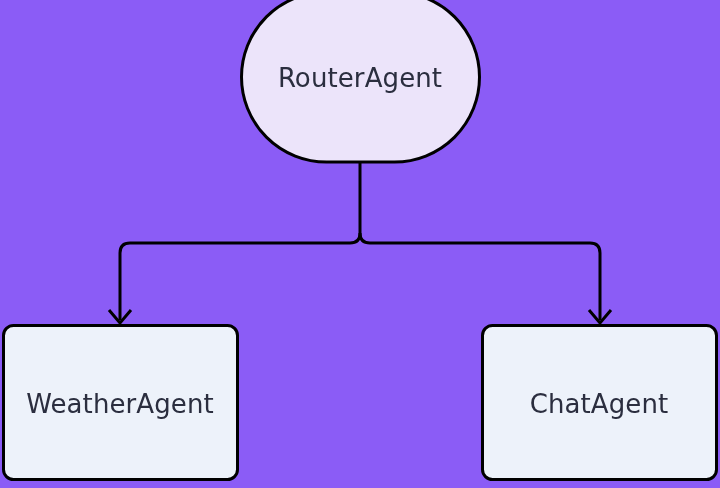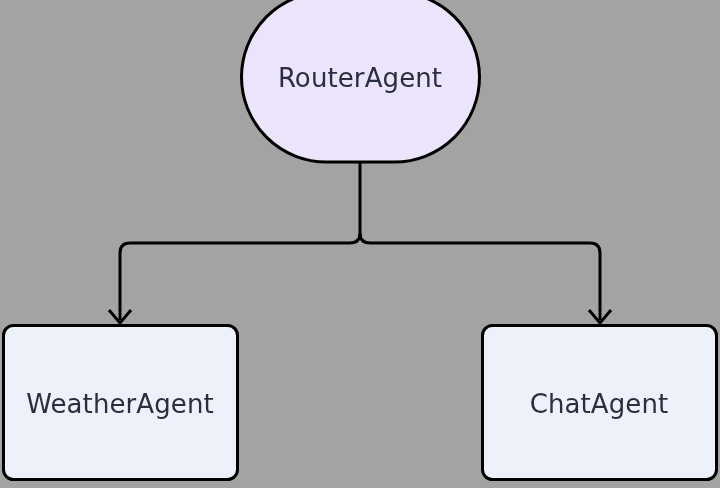--- a/index.html
+++ b/index.html
@@ -11,21 +11,21 @@
   body {
     width: 720px;
     height: 488px;
     overflow: hidden;
     font-family: "DejaVu Sans", "Liberation Sans", sans-serif;
   }
   #diagram-canvas {
     position: relative;
     width: 720px;
     height: 488px;
-    background: #a3a3a3;
+    background: #8b5cf6;
   }
   #diagram-svg {
     position: absolute;
     top: 0;
     left: 0;
     width: 720px;
     height: 488px;
     display: block;
   }
   .node-label {

